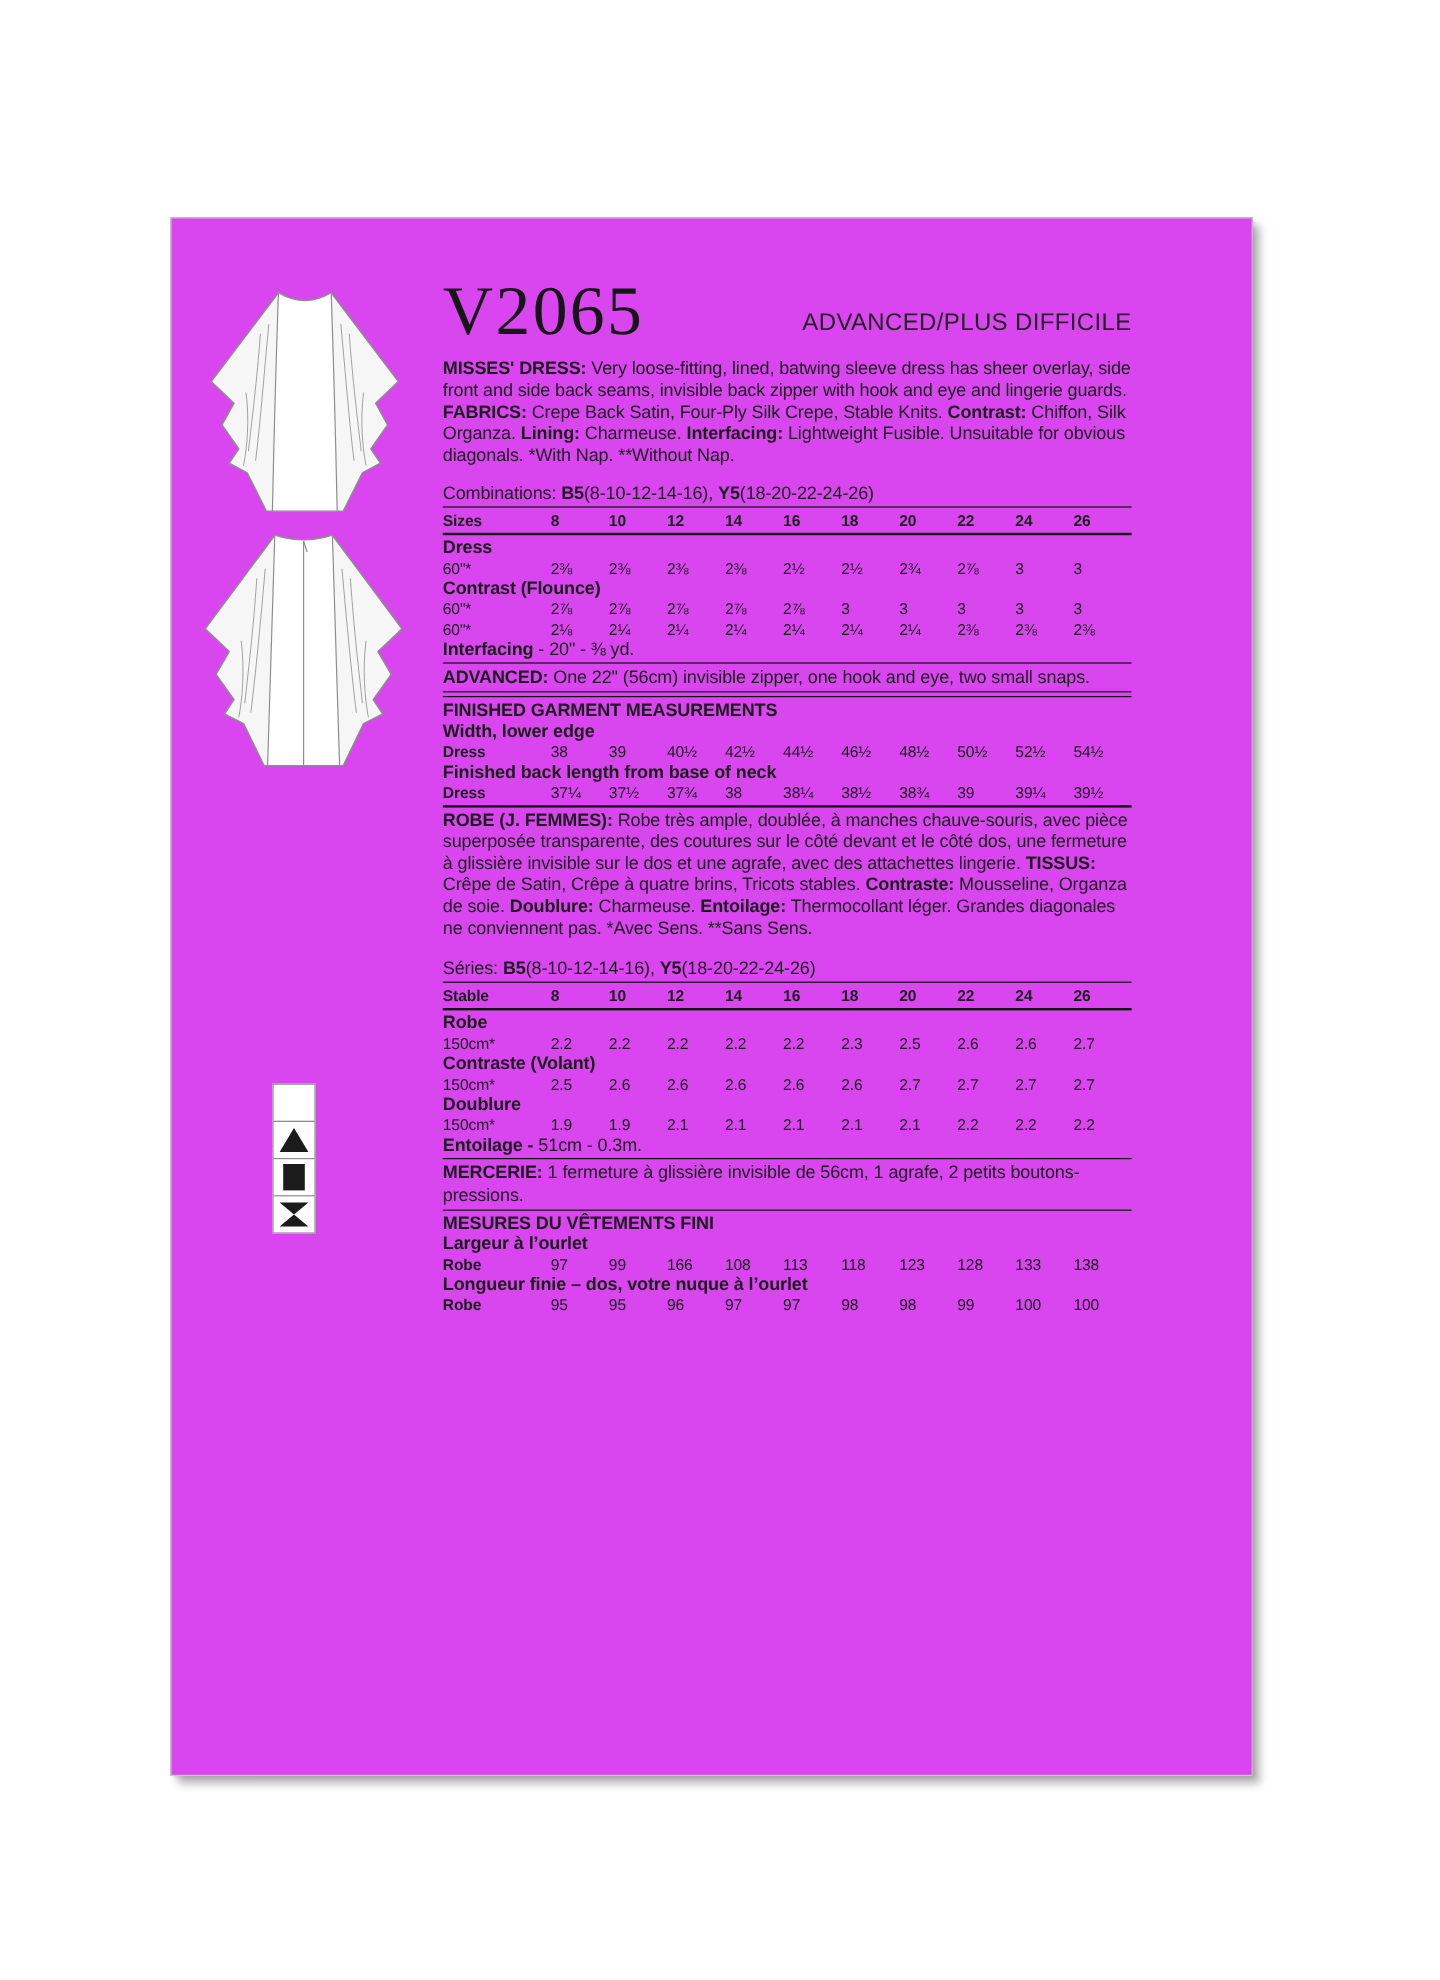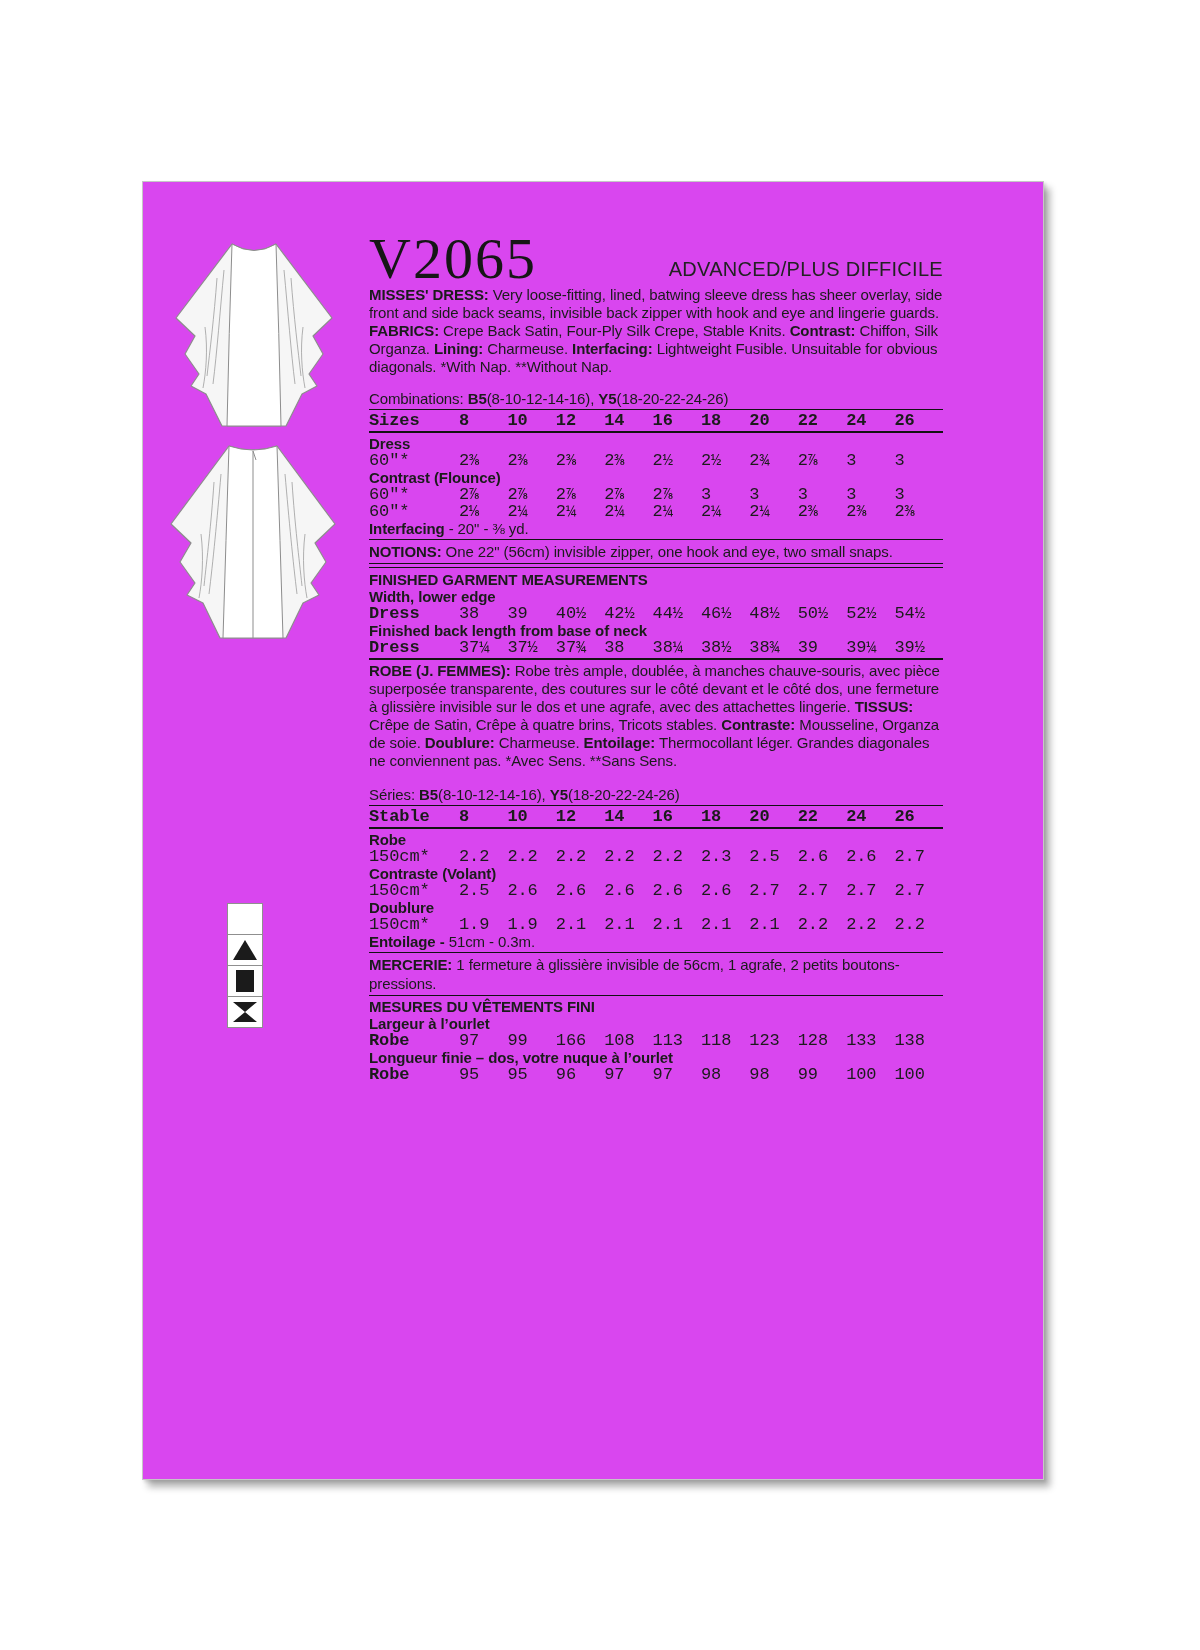--- a/index.html
+++ b/index.html
@@ -23,29 +23,29 @@
   }
   
   .main{position:absolute;left:226px;top:42px;width:574px;}
   .hdr{display:flex;justify-content:space-between;align-items:flex-end;height:62px;}
   .code{
     font-family:"Liberation Serif","DejaVu Serif",serif;
     font-size:58px;line-height:0.95;font-weight:500;letter-spacing:2px;color:#161616;
   }
   .difficulty{font-size:20px;letter-spacing:0.3px;color:#222;padding-bottom:5px;}
   .b{font-weight:bold;}
-  .desc{font-size:15px;line-height:18px;letter-spacing:-0.1px;}
+  .desc{font-size:15px;line-height:18px;margin-top:13px;letter-spacing:-0.1px;}
   .line{font-size:15px;line-height:17px;letter-spacing:-0.1px;}
   .mt14{margin-top:14px;}
   .rule{border-top:1.5px solid #121212;margin:2px 0;}
   .rule2{border-top:2.2px solid #121212;margin:2px 0;}
   .drule{height:2.5px;border-top:1.4px solid #121212;border-bottom:1.4px solid #121212;margin:2px 0 3px;}
   .trow{
     display:grid;grid-template-columns:90px repeat(10,48.4px);
-    font-size:17px;line-height:17px;letter-spacing:-0.1px;font-family:Liberation Mono, monospace;
+    font-size:13px;line-height:17px;letter-spacing:-0.1px;
   }
   .trow .c{white-space:nowrap;}
 </style>
 </head>
 <body>
 
 <div class="sheet">
 
   <div class="illu-front">
     <svg width="170" height="198" viewBox="0 0 170 198">
@@ -167,21 +167,21 @@
         <span class="c">2¼</span>
         <span class="c">2¼</span>
         <span class="c">2¼</span>
         <span class="c">2⅜</span>
         <span class="c">2⅜</span>
         <span class="c">2⅜</span>
       </div>
     <div class="line"><span class="b">Interfacing</span><span> - 20" - ⅜ yd.</span></div>
 
     <div class="rule"></div>
-    <div class="line" style="line-height:19px;"><span class="b">NOTIONS:</span><span> One 22" (56cm) invisible zipper, one hook and eye, two small snaps.</span></div>
+    <div class="line" style="line-height:19px;"><span class="b">ADVANCED:</span><span> One 22" (56cm) invisible zipper, one hook and eye, two small snaps.</span></div>
     <div class="drule"></div>
 
     <div class="line b">FINISHED GARMENT MEASUREMENTS</div>
     <div class="line b">Width, lower edge</div>
     <div class="trow">
         <span class="c b">Dress</span>
         <span class="c">38</span>
         <span class="c">39</span>
         <span class="c">40½</span>
         <span class="c">42½</span>

